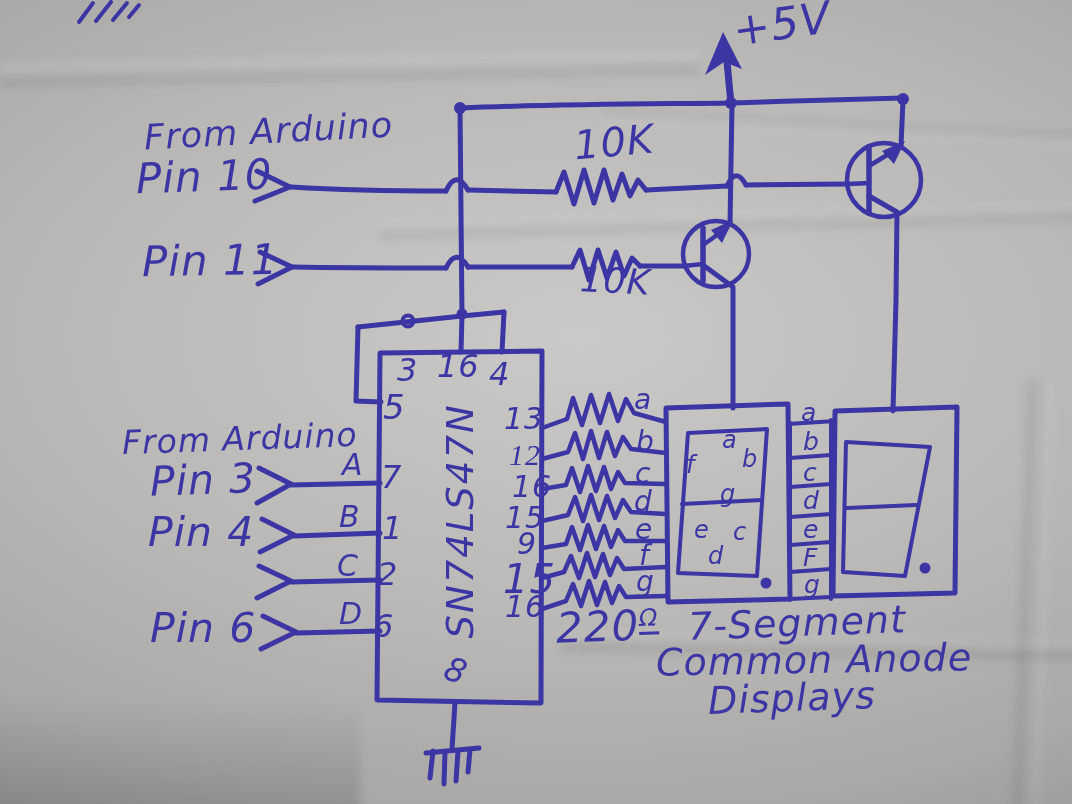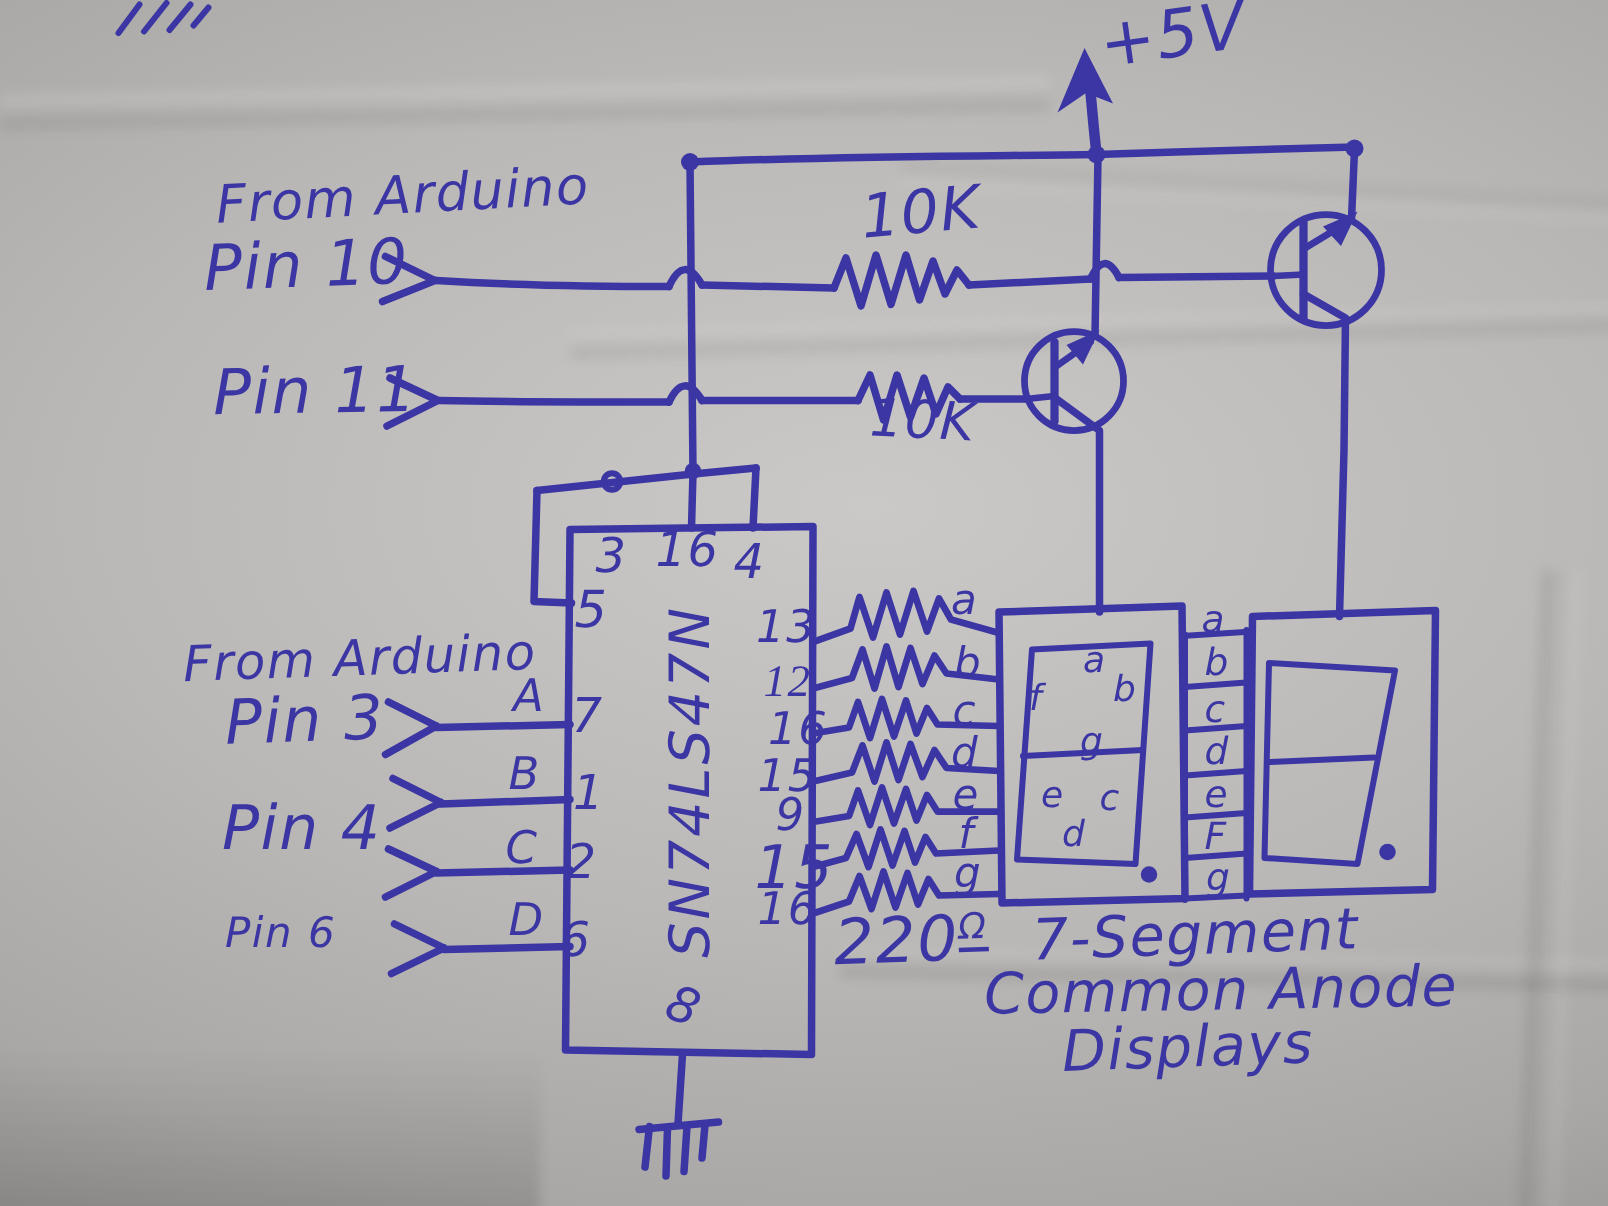--- a/index.html
+++ b/index.html
@@ -190,22 +190,22 @@
   <div class="lbl" style="left:503px;top:559px;font-size:40px;">15</div>
   <div class="lbl" style="left:505px;top:592px;font-size:30px;">16</div>
 
   <div class="lbl" style="left:342px;top:450px;font-size:30px;">A</div>
   <div class="lbl" style="left:339px;top:502px;font-size:30px;">B</div>
   <div class="lbl" style="left:337px;top:551px;font-size:30px;">C</div>
   <div class="lbl" style="left:339px;top:599px;font-size:30px;">D</div>
 
   <div class="lbl" style="left:122px;top:422px;font-size:33px;transform:rotate(-2deg);">From Arduino</div>
   <div class="lbl" style="left:150px;top:460px;font-size:41px;transform:rotate(-2deg);">Pin 3</div>
-  <div class="lbl" style="left:148px;top:512px;font-size:41px;margin-top:20px;">Pin 4</div>
-  <div class="lbl" style="left:150px;top:608px;font-size:28px;">Pin 6</div>
+  <div class="lbl" style="left:148px;top:512px;font-size:41px;">Pin 4</div>
+  <div class="lbl" style="left:150px;top:608px;font-size:41px;">Pin 6</div>
 
   <div class="lbl" style="left:634px;top:386px;font-size:28px;">a</div>
   <div class="lbl" style="left:636px;top:428px;font-size:28px;">b</div>
   <div class="lbl" style="left:635px;top:460px;font-size:28px;">c</div>
   <div class="lbl" style="left:634px;top:488px;font-size:28px;">d</div>
   <div class="lbl" style="left:635px;top:516px;font-size:28px;">e</div>
   <div class="lbl" style="left:639px;top:542px;font-size:28px;">f</div>
   <div class="lbl" style="left:636px;top:568px;font-size:28px;">g</div>
 
   <div class="lbl" style="left:556px;top:606px;font-size:42px;transform:rotate(-2deg);">

